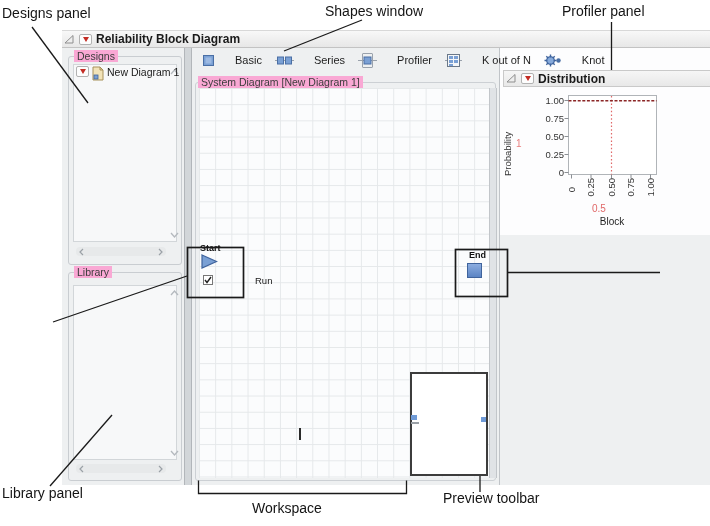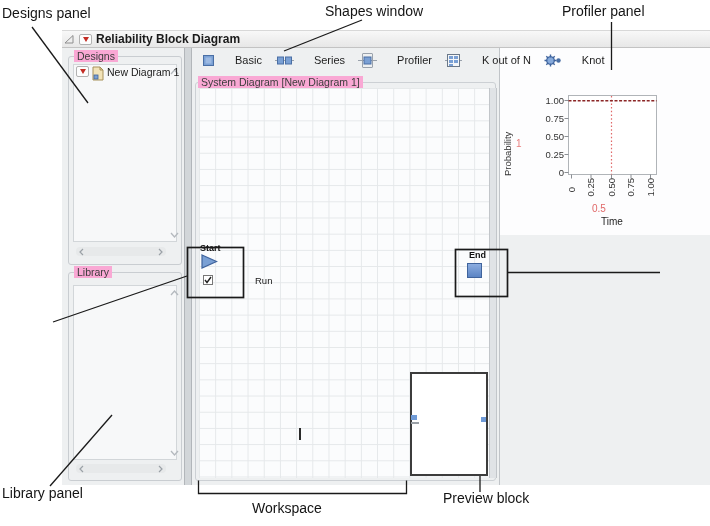--- a/index.html
+++ b/index.html
@@ -191,20 +191,29 @@
   <div class="abs" style="left:299px;top:428px;width:2px;height:12px;background:#2b2b2b;"></div>
 
   <div class="abs" style="left:410px;top:372px;width:78px;height:104px;background:#fff;border:2px solid #3c3c3c;box-sizing:border-box;"></div>
   <div class="minis" style="left:411px;top:415px;width:6px;height:5px;"></div>
   <div class="abs" style="left:411px;top:422px;width:8px;height:2px;background:#9aa0a6;"></div>
   <div class="minis" style="left:481px;top:417px;width:5px;height:5px;"></div>
 
   <div class="col-right-top"></div>
   <div class="col-right-bot"></div>
 
+  <div class="disttitle">
+    <svg width="11" height="11">
+      <path d="M9,1.5 L9,9 L1,9 Z" fill="#eeeeee" stroke="#8e8e8e" stroke-width="1"></path>
+      </svg>
+    <span class="redtri">
+        <span class="tri"></span>
+      </span>
+    <span class="paneltitle">Distribution</span>
+  </div>
 
   <svg class="abs" style="left:500px;top:86px;" width="210" height="149">
     <rect x="68.5" y="9.5" width="88" height="79" fill="#ffffff" stroke="#b0b4b8"></rect>
     <g stroke="#8b8f94" stroke-width="1">
       <line x1="64.5" y1="14.5" x2="68.5" y2="14.5"></line>
         <line x1="64.5" y1="32.5" x2="68.5" y2="32.5"></line>
       <line x1="64.5" y1="50.5" x2="68.5" y2="50.5"></line>
         <line x1="64.5" y1="68.5" x2="68.5" y2="68.5"></line>
       <line x1="64.5" y1="86.5" x2="68.5" y2="86.5"></line>
       <line x1="71.5" y1="88.5" x2="71.5" y2="92.5"></line>
@@ -223,28 +232,28 @@
   <div class="ytick" style="left:538px;top:113px;">0.75</div>
   <div class="ytick" style="left:538px;top:131px;">0.50</div>
   <div class="ytick" style="left:538px;top:149px;">0.25</div>
   <div class="ytick" style="left:538px;top:167px;">0</div>
   <div class="xtick" style="left:566px;"><span class="vtext">0</span></div>
   <div class="xtick" style="left:585px;"><span class="vtext">0.25</span></div>
   <div class="xtick" style="left:606px;"><span class="vtext">0.50</span></div>
   <div class="xtick" style="left:625px;"><span class="vtext">0.75</span></div>
   <div class="xtick" style="left:645px;"><span class="vtext">1.00</span></div>
   <div class="abs" style="left:592px;top:203px;width:40px;text-align:left;font-size:10px;color:#e06868;">0.5</div>
-  <div class="abs" style="left:592px;top:216px;width:40px;text-align:center;font-size:10px;color:#1e1e1e;">Time</div>
+  <div class="abs" style="left:592px;top:216px;width:40px;text-align:center;font-size:10px;color:#1e1e1e;">Block</div>
 
   <div class="callout" style="left:2px;top:5px;">Designs panel</div>
   <div class="callout" style="left:325px;top:3px;">Shapes window</div>
   <div class="callout" style="left:562px;top:3px;">Profiler panel</div>
   <div class="callout" style="left:2px;top:485px;">Library panel</div>
   <div class="callout" style="left:227px;top:500px;width:120px;text-align:center;">Workspace</div>
-  <div class="callout" style="left:443px;top:490px;">Preview block</div>
+  <div class="callout" style="left:443px;top:490px;">Preview toolbar</div>
 
   <svg class="overlay">
     <g stroke="#1a1a1a" stroke-width="1.3" fill="none">
       <line x1="32" y1="27" x2="88" y2="103"></line>
       <line x1="362" y1="20" x2="284" y2="51"></line>
       <line x1="611.5" y1="22" x2="611.5" y2="70"></line>
       <line x1="53" y1="322" x2="187" y2="276"></line>
       <line x1="507.5" y1="272.5" x2="660" y2="272.5"></line>
       <line x1="50" y1="486" x2="112" y2="415"></line>
       <line x1="480" y1="492" x2="480" y2="476"></line>

